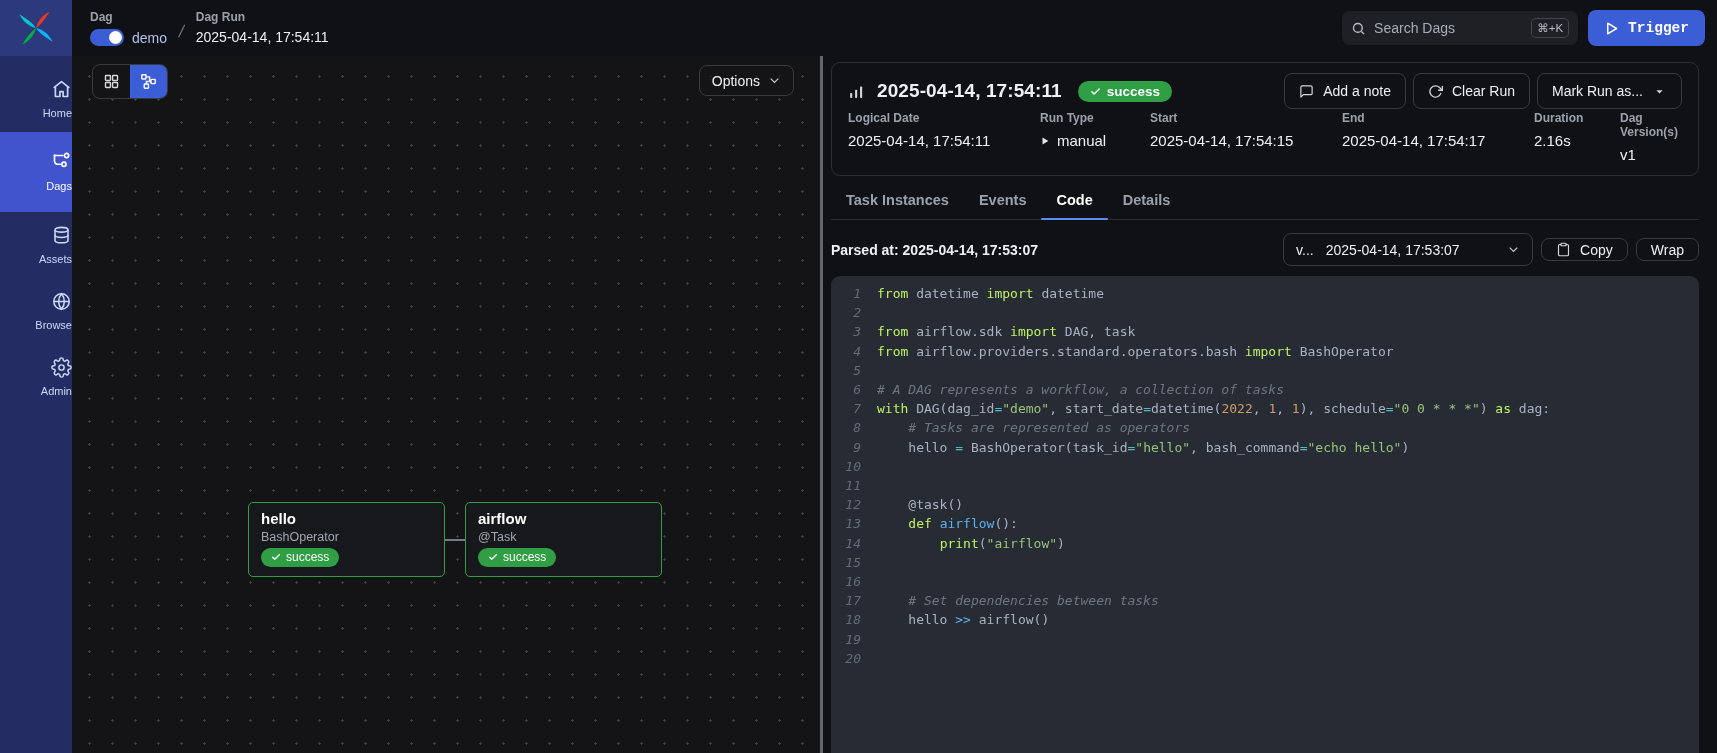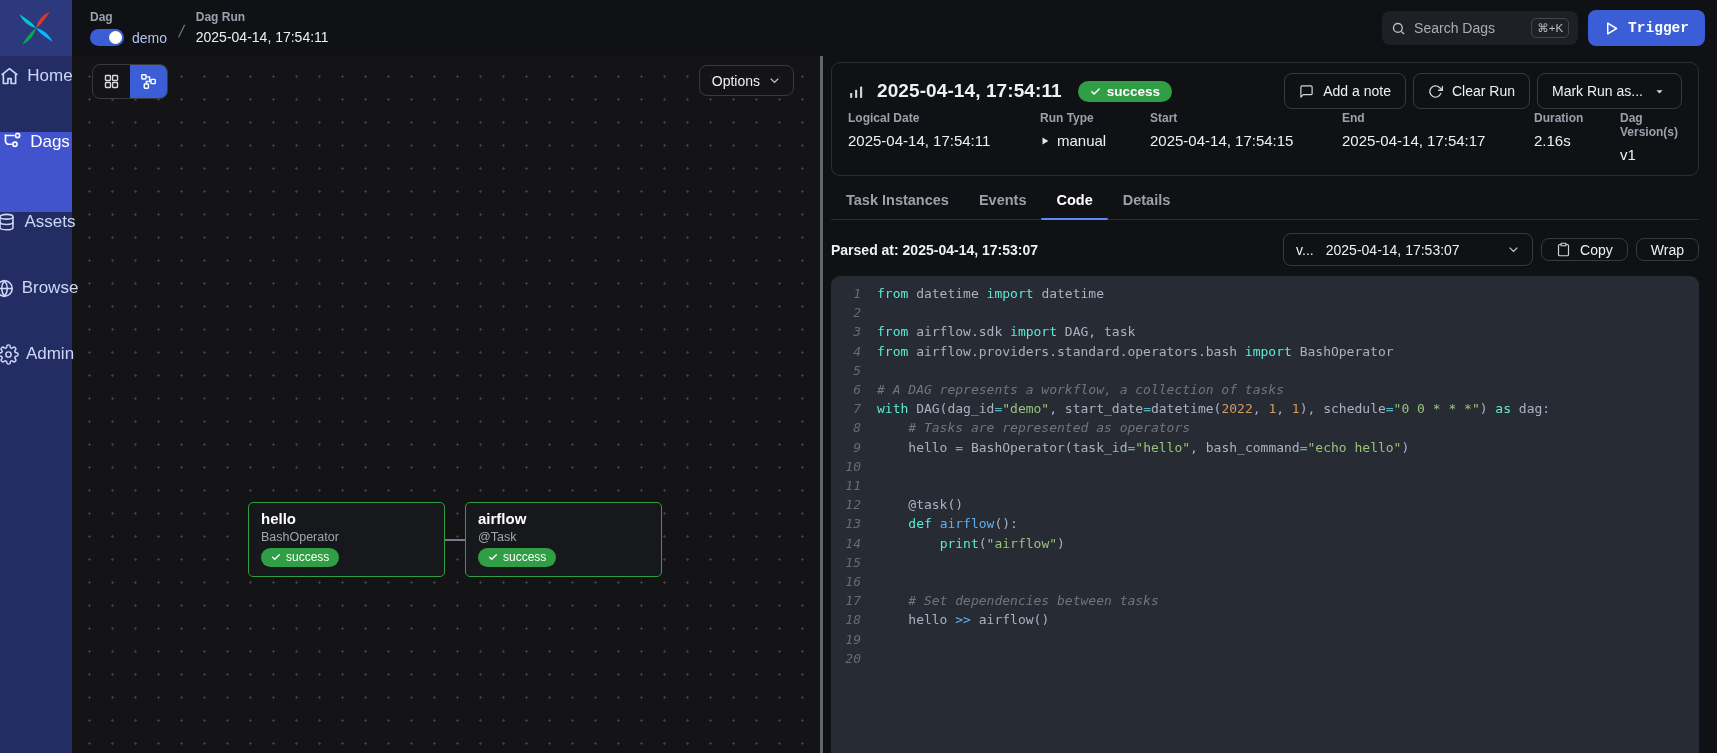--- a/index.html
+++ b/index.html
@@ -11,36 +11,36 @@
   *{margin:0;padding:0;box-sizing:border-box;}
   html,body{background:#000;}
   body{font-family:"Liberation Sans","DejaVu Sans",sans-serif;color:var(--text);}
   .app{position:relative;width:1717px;height:753px;background:var(--page);overflow:hidden;display:flex;}
   svg{display:block;}
 
   
   .sidebar{width:72px;flex:0 0 72px;height:100%;background:var(--sidebar-bg);display:flex;flex-direction:column;z-index:3;}
   .logo-tile{height:56px;background:var(--sidebar-tile);display:flex;align-items:center;justify-content:center;cursor:pointer;}
   .nav{display:flex;flex-direction:column;padding-top:10px;}
-  .nav-item{display:flex;align-items:flex-start;justify-content:center;gap:7px;height:66px;color:#ccd7f8;font-size:17px;cursor:pointer;}
+  .nav-item{display:flex;flex-direction:column;align-items:flex-end;justify-content:center;gap:7px;height:66px;color:#ccd7f8;font-size:11px;cursor:pointer;}
   .nav-item.active{background:var(--sidebar-active);height:80px;color:#fff;}
   .nav-ic svg{width:21px;height:21px;}
 
   
   .main-col{flex:1;display:flex;flex-direction:column;height:100%;min-width:0;}
   .topbar{height:56px;flex:0 0 56px;display:flex;align-items:center;justify-content:space-between;padding:0 12px 0 18px;background:var(--page);}
   .crumbs{display:flex;align-items:flex-start;gap:10px;}
   .crumb-label{font-size:12px;font-weight:700;color:var(--muted);margin-bottom:5px;}
   .crumb-value{font-size:14px;color:var(--text);display:flex;align-items:center;gap:8px;}
   .crumb-sep{color:#6f7480;font-size:17px;align-self:center;margin:8px 2px 0;transform:skewX(-12deg);}
   .dag-link{color:#b4c2ef;cursor:pointer;}
   .switch{width:34px;height:17px;border-radius:9px;background:var(--accent);position:relative;cursor:pointer;display:inline-block;}
   .switch .knob{position:absolute;top:2px;right:2px;width:13px;height:13px;border-radius:50%;background:#fff;}
   .top-actions{display:flex;align-items:center;gap:10px;}
-  .searchbox{width:196px;height:34px;background:#1f2026;border-radius:8px;display:flex;align-items:center;gap:8px;padding:0 9px;cursor:text;}
+  .searchbox{width:236px;height:34px;background:#1f2026;border-radius:8px;display:flex;align-items:center;gap:8px;padding:0 9px;cursor:text;}
   .searchbox svg{width:15px;height:15px;color:#b9bdc6;flex:0 0 auto;}
   .searchbox input{flex:1;min-width:0;background:transparent;border:0;outline:0;color:var(--text);font-size:14px;font-family:inherit;}
   .searchbox input::placeholder{color:#a7adb8;}
   .kbd{font-size:11.5px;color:#b9bdc6;border:1px solid #45464c;border-radius:5px;padding:2px 5px;white-space:nowrap;}
   .trigger-btn{height:36px;padding:0 16px;background:var(--accent);border:0;border-radius:8px;color:#fff;font-size:14.5px;font-weight:600;display:flex;align-items:center;gap:9px;cursor:pointer;font-family:Liberation Mono, monospace;}
   .trigger-btn svg{width:15px;height:15px;}
 
   
   .content{flex:1;display:flex;min-height:0;}
   .graph-panel{position:relative;width:748px;flex:0 0 748px;background-color:var(--canvas);
@@ -89,21 +89,21 @@
   .ver-select{width:250px;height:33px;border:1px solid var(--border);border-radius:8px;display:flex;align-items:center;gap:12px;padding:0 12px;font-size:14px;cursor:pointer;}
   .ver-select .chev{margin-left:auto;color:#c2c6cd;}
   .ver-select svg{width:13px;height:13px;}
   .tool-btn{height:23px;}
 
   .codeblock{margin-top:10px;flex:1;background:var(--code-bg);border-radius:9px 9px 0 0;overflow:hidden;padding:8px 0 0;min-height:0;}
   .cl{display:flex;line-height:19.2px;font-family:"DejaVu Sans Mono","Liberation Mono",monospace;font-size:13px;}
   .ln{flex:0 0 30px;text-align:right;color:#636b78;font-style:italic;user-select:none;}
   .ct{white-space:pre;margin-left:16px;color:#a9b2c1;}
   .tk.df{color:#a9b2c1;}
-  .tk.kw{color:#5eead4;}
+  .tk.kw{color:#bef264;}
   .tk.str{color:#98c379;}
   .tk.num{color:#d19a66;}
   .tk.op{color:#56b6c2;}
   .tk.fn{color:#61afef;}
   .tk.com{color:#6e7681;font-style:italic;}
 </style>
 </head>
 <body>
 
 <div class="app">

